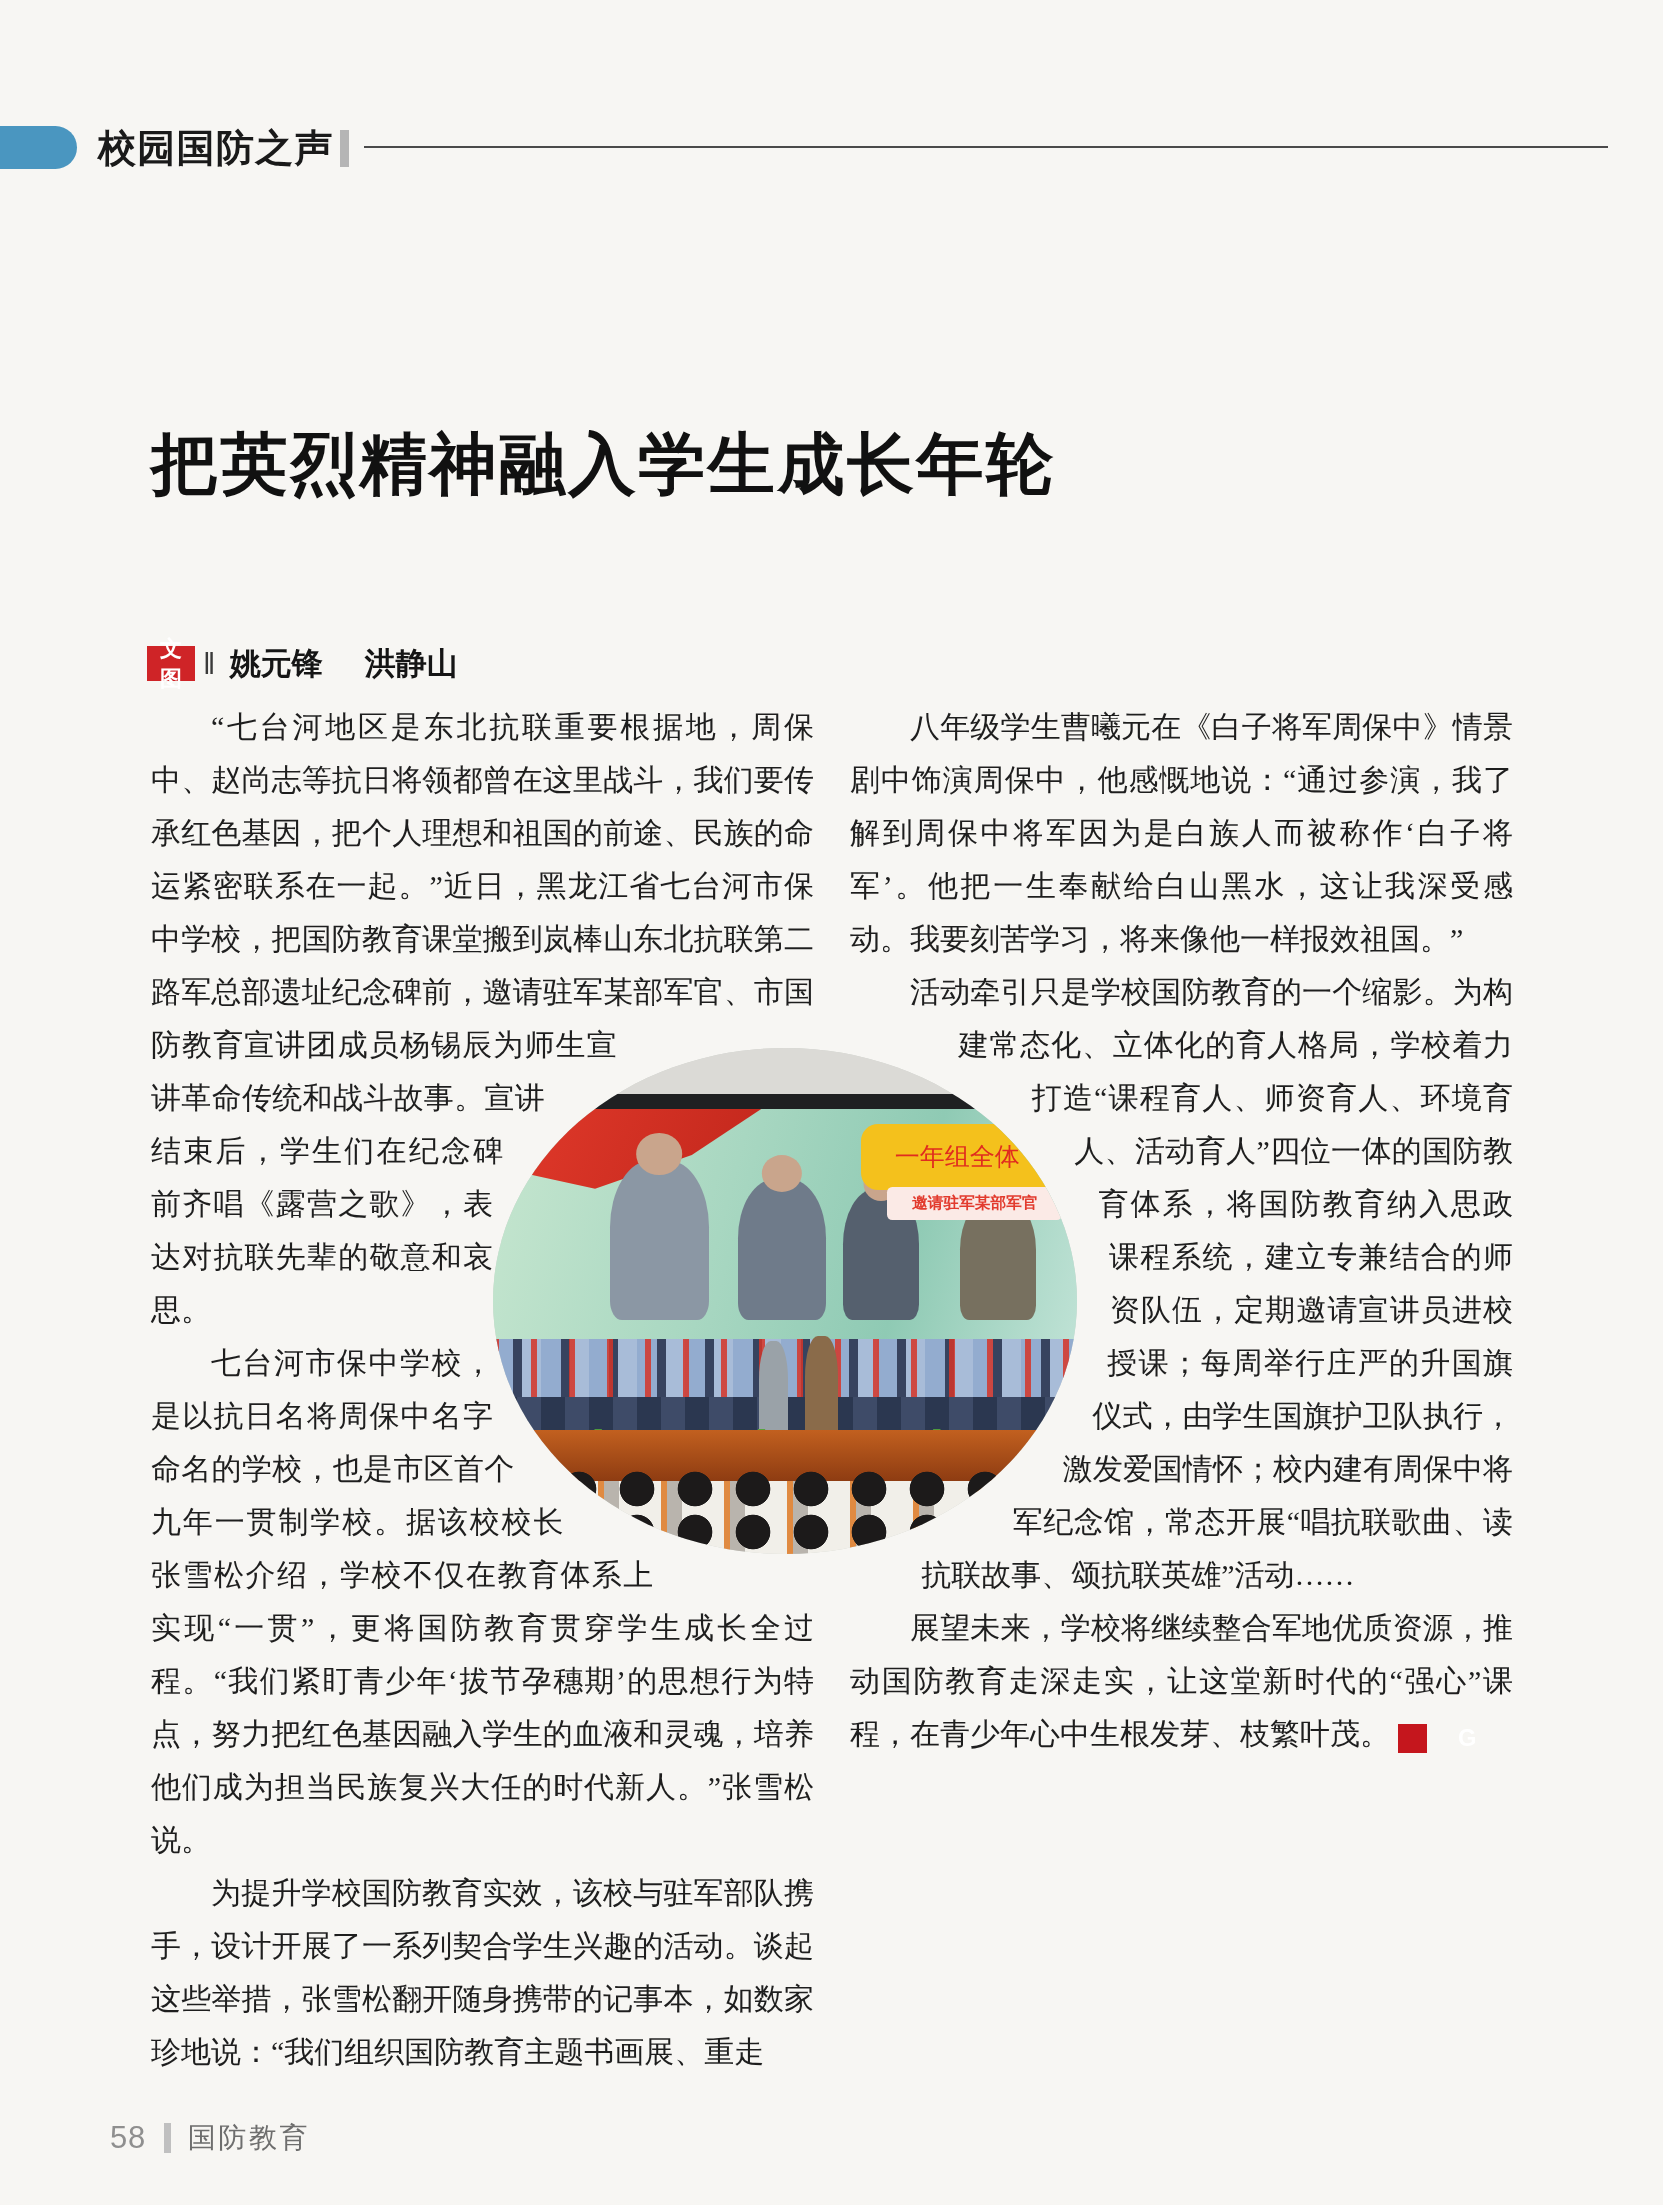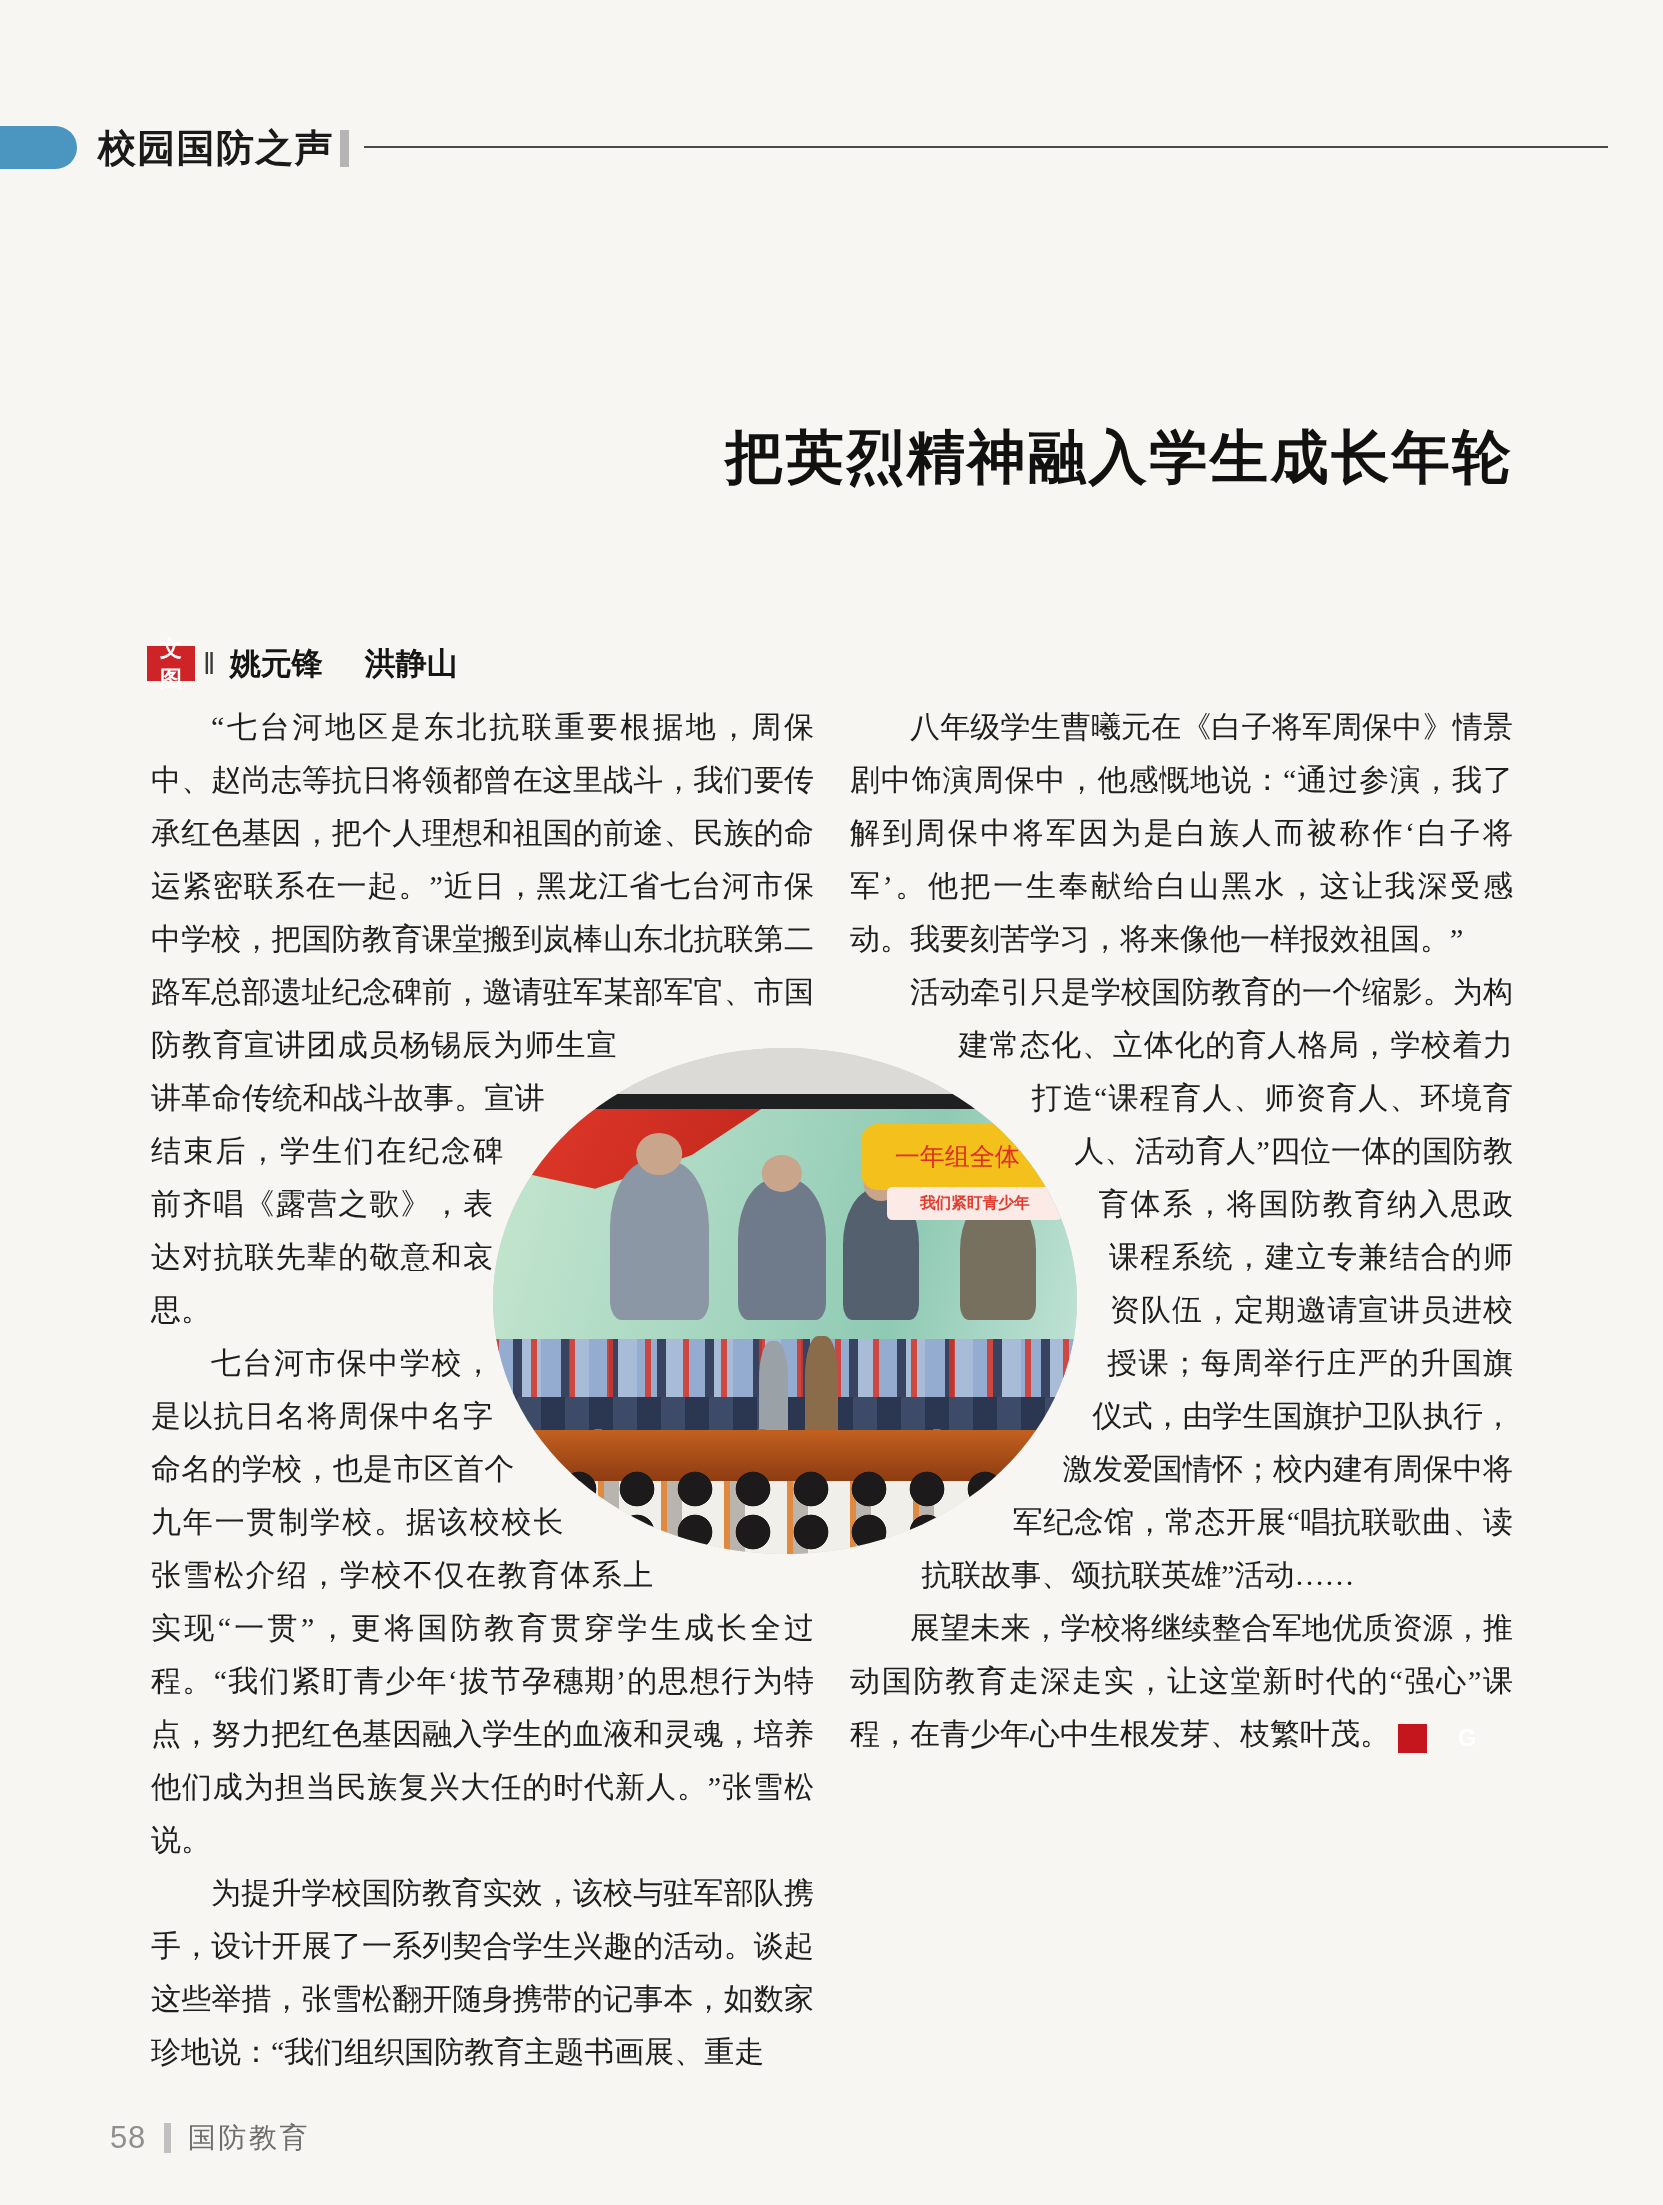--- a/index.html
+++ b/index.html
@@ -7,22 +7,22 @@
         font-family:"Liberation Serif", serif;color:#1f1f1f;}
   
   .hdr-pill{position:absolute;left:0;top:126px;width:77px;height:43px;background:#4a96c0;
             border-radius:0 22px 22px 0;}
   .hdr-title{position:absolute;left:98px;top:123px;font-family:"Liberation Sans",sans-serif;
              font-weight:bold;font-size:38px;letter-spacing:1.3px;color:#1a1a1a;}
   .hdr-tick{position:absolute;left:340px;top:130px;width:8.5px;height:37px;background:#b5b5b5;}
   .hdr-rule{position:absolute;left:364px;top:146px;width:1244px;height:2px;background:#4a4a4a;}
   
   .kicker{position:absolute;left:157px;top:296px;width:1375px;font-size:37px;letter-spacing:1.3px;color:#1b1b1b;}
-  .title{position:absolute;left:151px;top:419px;width:1362px;margin:0;text-align:right;
-         font-family:"Liberation Sans",sans-serif;font-weight:bold;font-size:58px;letter-spacing:2.6px;color:#111;}
+  .title{position:absolute;left:151px;top:419px;width:1362px;margin:0;text-align:left;
+         font-family:"Liberation Sans",sans-serif;font-weight:bold;font-size:67px;letter-spacing:2.6px;color:#111;}
   
   .byline{position:absolute;left:147px;top:645px;height:37px;display:flex;align-items:center;text-align:center;}
   .by-tag{display:inline-flex;align-items:center;justify-content:center;width:48px;height:35px;
           background:#cf2427;color:#fff;font-family:"Liberation Sans",sans-serif;font-weight:bold;
           font-size:22px;letter-spacing:3.9px;padding-left:3.9px;box-sizing:border-box;}
   .by-sep{margin-left:7.9px;color:#3a3a3a;font-size:30px;font-family:"Liberation Sans",sans-serif;}
   .by-author{margin-left:14.4px;font-family:"Liberation Sans",sans-serif;font-weight:bold;font-size:31px;color:#151515;}
   .by-author + .by-author{margin-left:42px;}
   
   .col{position:absolute;top:700px;width:663px;font-size:30px;line-height:53px;text-align:justify;
@@ -129,21 +129,21 @@
       <div class="ph-flag"></div>
       <div class="ph-fig fig1"></div>
       <div class="ph-fig fig2"></div>
       <div class="ph-fig fig3"></div>
       <div class="ph-fig fig4"></div>
     </div>
     <div class="ph-banner">
       <span>一年组全体</span>
     </div>
     <div class="ph-ribbon">
-      <span>我们紧盯青少年</span>
+      <span>邀请驻军某部军官</span>
     </div>
     <div class="ph-students"></div>
     <div class="ph-students2"></div>
     <div class="ph-actor1"></div>
     <div class="ph-actor2"></div>
     <div class="ph-plants"></div>
     <div class="ph-stage"></div>
     <div class="ph-audience"></div>
     <div class="ph-heads"></div>
   </figure>

